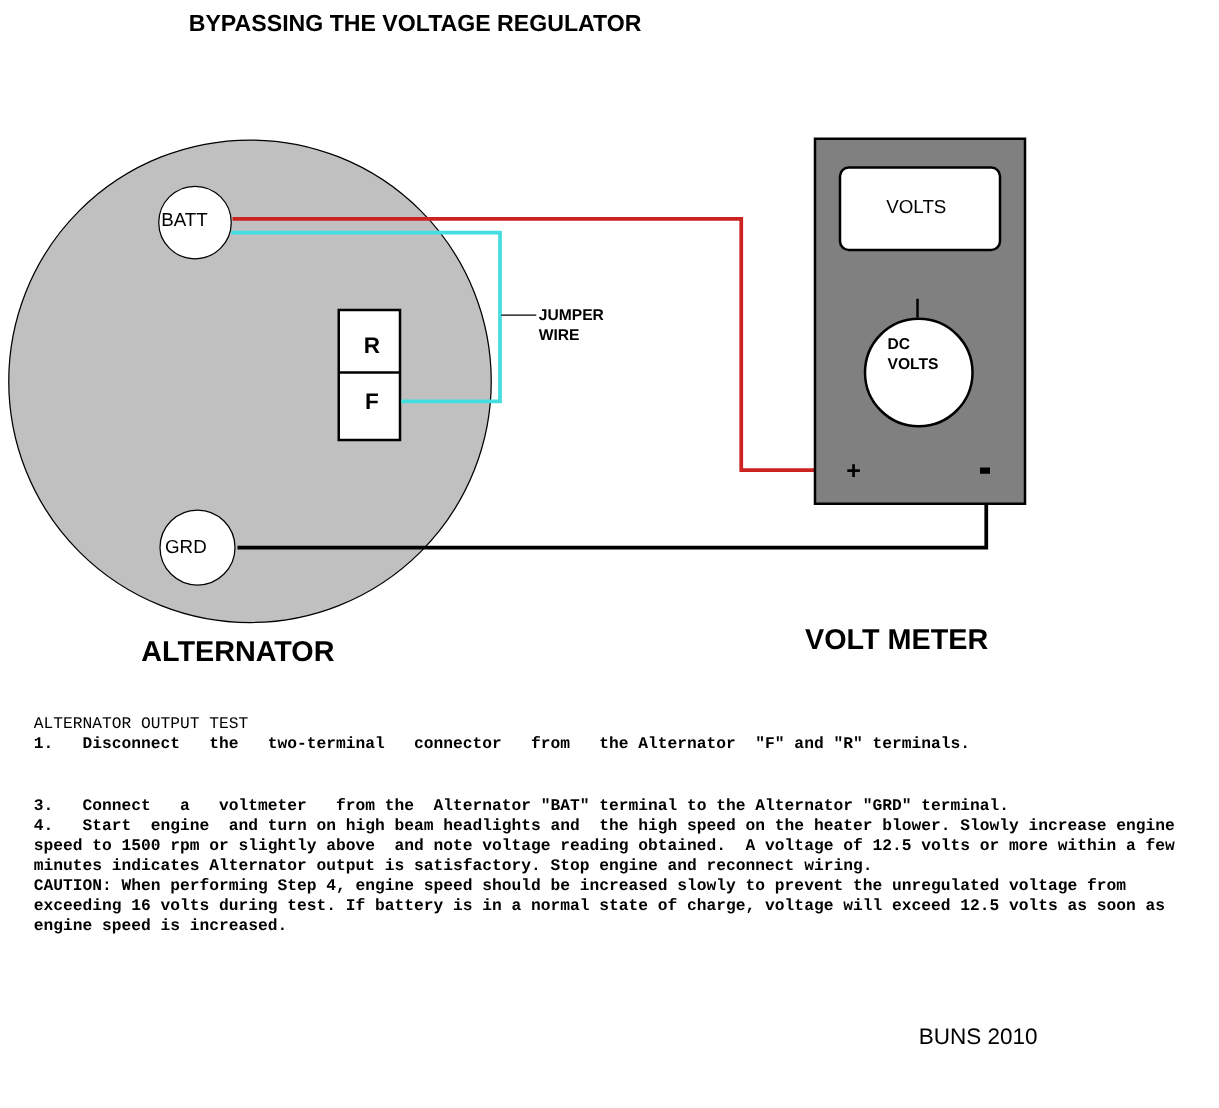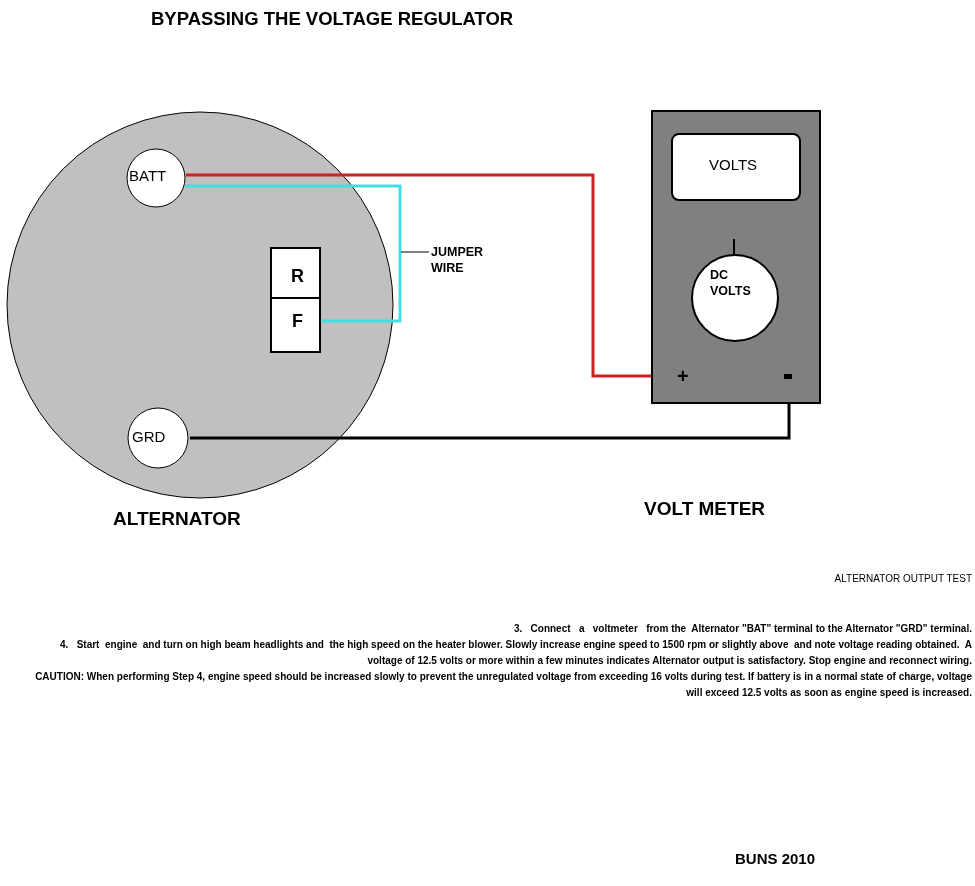--- a/index.html
+++ b/index.html
@@ -1,25 +1,25 @@
 <!DOCTYPE html>
 <html><head>
 <meta charset="utf-8">
 <style>
   html, body { margin:0; padding:0; background:#ffffff; }
   body { width:975px; height:886px; position:relative; overflow:hidden; font-family:"Liberation Sans", sans-serif; color:#000; }
-  .abs { position:absolute;text-align:right; }
+  .abs { position:absolute; }
   .title { left:151px; top:8px; font-size:18.5px; font-weight:bold; letter-spacing:0px; white-space:nowrap; }
-  .label-big { font-size:19px; font-weight:bold; white-space:nowrap; }
+  .label-big { font-size:23px; font-weight:bold; white-space:nowrap; }
   svg.diagram { position:absolute; left:0; top:0; }
   .term-text { font-family:"Liberation Sans", sans-serif; }
-  .instructions { left:27px; top:571px; width:945px; font-size:10px; font-weight:bold; line-height:16px; }
+  .instructions { left:27px; top:571px; width:945px; font-size:13px; font-weight:bold; line-height:16px;font-family:Liberation Mono, monospace; }
   .instructions div { white-space:nowrap; }
   .instructions .wrap { white-space:normal; }
-  .sig { left:735px; top:850px; font-size:15px; font-weight:bold; white-space:nowrap; }
+  .sig { left:735px; top:819px; font-size:18px; font-weight:normal; white-space:nowrap; }
 </style>
 </head>
 <body>
 
 <div class="abs title">BYPASSING THE VOLTAGE REGULATOR</div>
 
 <svg class="diagram" width="975" height="560" viewBox="0 0 975 560">
 
   <circle cx="200" cy="305" r="193" fill="#c0c0c0" stroke="#000" stroke-width="1"></circle>
 
@@ -53,18 +53,19 @@
   <text class="term-text" x="710" y="295" font-size="12.5" font-weight="bold">VOLTS</text>
   <text class="term-text" x="677" y="383" font-size="20" font-weight="bold">+</text>
   <rect x="784" y="374" width="8" height="5" fill="#000"></rect>
 </svg>
 
 <div class="abs label-big" style="left:113px; top:508px;">ALTERNATOR</div>
 <div class="abs label-big" style="left:644px; top:498px;">VOLT METER</div>
 
 <div class="abs instructions">
   <div style="font-weight:normal;">ALTERNATOR OUTPUT TEST</div>
+  <div style="white-space:pre;">1.   Disconnect   the   two-terminal   connector   from   the Alternator  "F" and "R" terminals.</div>
   <div style="white-space:pre;margin-top:34px;">3.   Connect   a   voltmeter   from the  Alternator "BAT" terminal to the Alternator "GRD" terminal.</div>
   <div class="wrap" style="white-space:pre-wrap;">4.   Start  engine  and turn on high beam headlights and  the high speed on the heater blower. Slowly increase engine speed to 1500 rpm or slightly above  and note voltage reading obtained.  A voltage of 12.5 volts or more within a few minutes indicates Alternator output is satisfactory. Stop engine and reconnect wiring.</div>
   <div class="wrap">CAUTION: When performing Step 4, engine speed should be increased slowly to prevent the unregulated voltage from exceeding 16 volts during test. If battery is in a normal state of charge, voltage will exceed 12.5 volts as soon as engine speed is increased.</div>
 </div>
 
 <div class="abs sig">BUNS 2010</div>
 
 </body></html>

